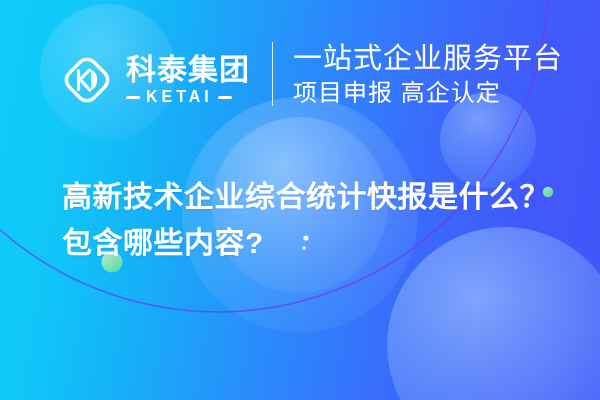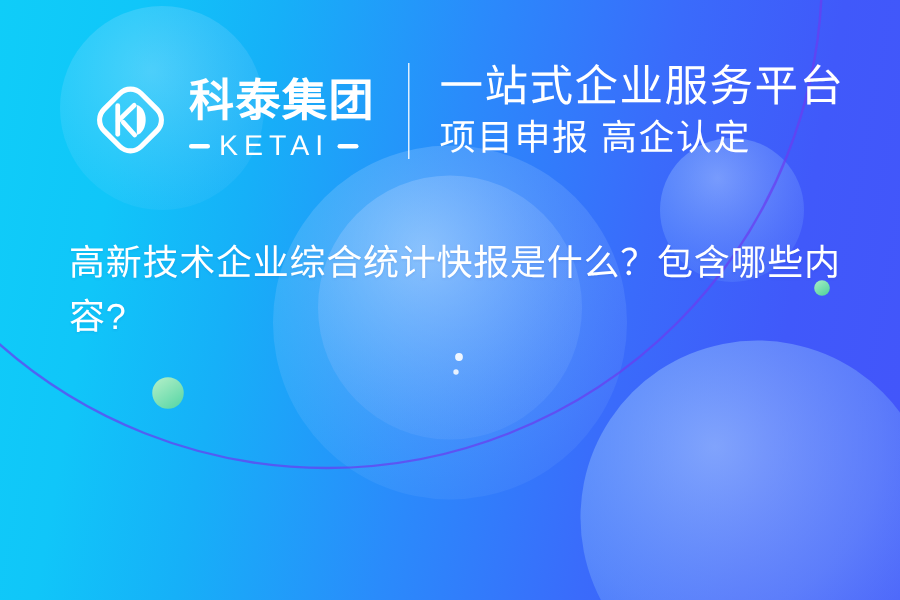--- a/index.html
+++ b/index.html
@@ -85,22 +85,22 @@
   }
   .logo-rule {
     display: block;
     width: 14px;
     height: 3px;
     background: #ffffff;
     border-radius: 2px;
     flex: 0 0 auto;
   }
   .logo-en {
-    font-size: 19px;
-    font-weight: 400;
+    font-size: 16px;
+    font-weight: 700;
     letter-spacing: 4px;
     color: #ffffff;
     margin: 0 5px 0 6px;
     line-height: 1;
   }
 
   .divider {
     width: 1px;
     height: 64px;
     background: rgba(255,255,255,0.85);
@@ -131,24 +131,24 @@
   }
 
   
   .title-block {
     position: absolute;
     left: 46px;
     top: 158px;
     width: 520px;
   }
   .title-text {
-    margin: 0;
-    color: #ffffff;
-    font-size: 24px;
-    font-weight: 400;
+    margin: 16px;
+    color: #ffffff;
+    font-size: 30px;
+    font-weight: 700;
     line-height: 1.52;
     letter-spacing: 0.5px;
     text-shadow: 0 1px 2px rgba(20,60,160,0.12);
   }
 </style>
 </head>
 <body>
 
 <div class="banner">
 

